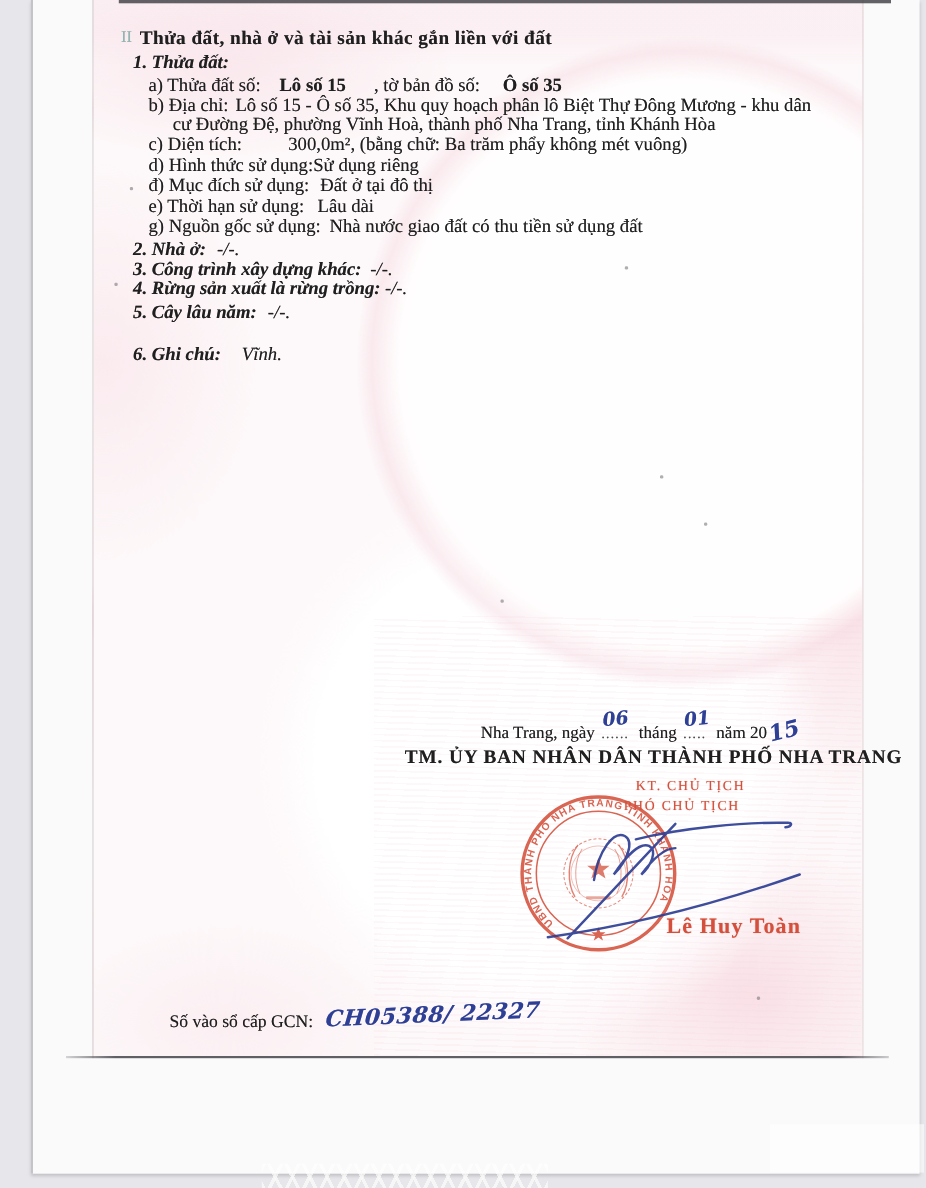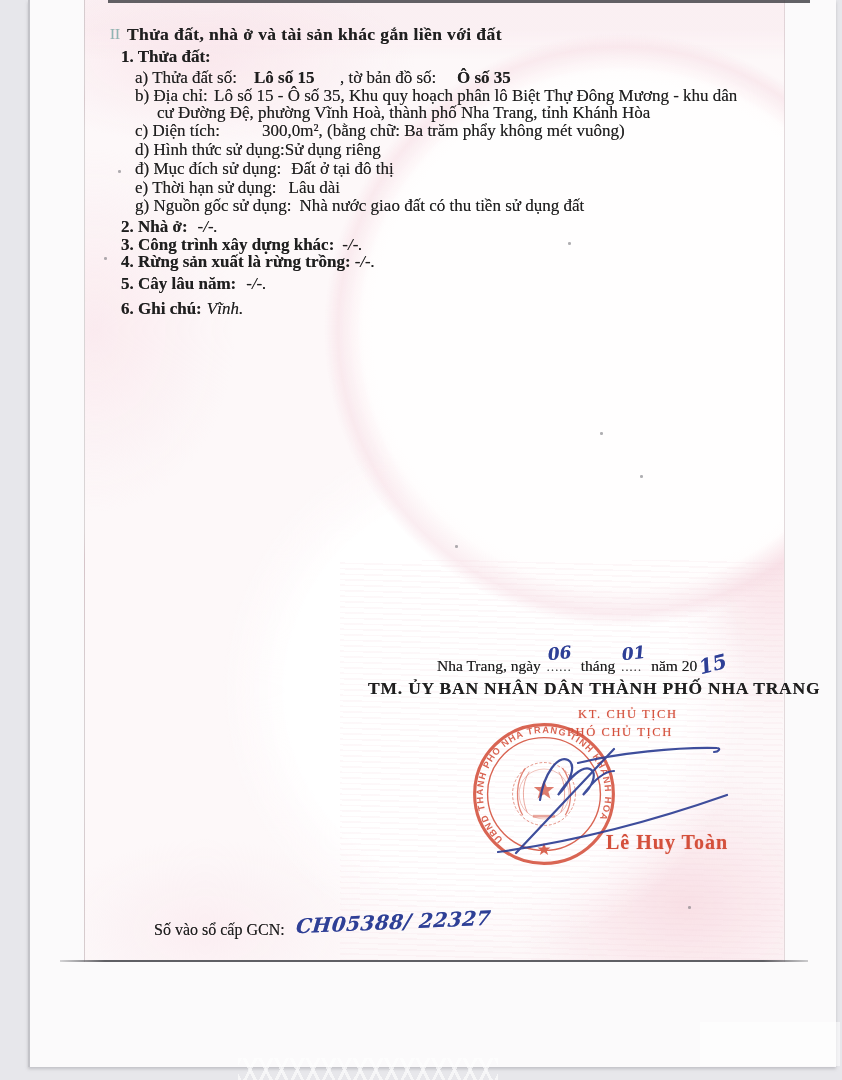--- a/index.html
+++ b/index.html
@@ -32,21 +32,21 @@
             background:repeating-linear-gradient(63deg, rgba(255,255,255,.8) 0 3px, rgba(232,232,236,0) 3px 14px),
                        repeating-linear-gradient(-63deg, rgba(255,255,255,.8) 0 3px, rgba(232,232,236,0) 3px 14px);}
   .ghostrect{position:absolute;left:700px;top:1022px;width:140px;height:44px;background:rgba(255,255,255,.55);}
   .speck{position:absolute;width:2.5px;height:2.5px;border-radius:50%;background:#6d6d72;opacity:.55;}
 
   
   .t{position:absolute;white-space:nowrap;color:#1f1f1f;font-size:17px;line-height:1.15;
      text-shadow:0 0 .5px rgba(30,30,30,.6);}
   .row{display:flex;align-items:baseline;}
   .bold{font-weight:700;}
-  .bi{font-weight:700;}
+  .bi{font-weight:700;font-style:italic;}
   .it{font-style:italic;}
   .marker{opacity:.45;color:#0f766e;font-size:15px;}
   .red{color:#d4503c;text-shadow:0 0 1px rgba(212,80,60,.45);filter:blur(.2px);}
   .smallcaps-red{font-size:12.5px;font-weight:400;letter-spacing:1.6px;}
   .hw{font-family:"DejaVu Serif",serif;font-style:italic;font-weight:700;color:#2e3f96;
       text-shadow:0 0 .6px rgba(46,63,150,.5);}
   .slot{position:relative;display:inline-block;}
   .slot .dots{font-size:12px;letter-spacing:1.2px;color:#4a4a4a;}
   .slot .digit{position:absolute;left:1px;top:-13px;font-size:17px;transform:rotate(-6deg);}
   .lbl{display:inline-block;}
@@ -124,21 +124,21 @@
     <span class="it">-/-.</span>
   </div>
   <div class="t row" style="left:121px;top:252px;gap:4px">
     <span class="bi">4. Rừng sản xuất là rừng trồng:</span>
     <span class="it">-/-.</span>
   </div>
   <div class="t row" style="left:121px;top:274px;gap:10px">
     <span class="bi">5. Cây lâu năm:</span>
     <span class="it">-/-.</span>
   </div>
-  <div class="t row" style="left:121px;top:299px;gap:5px">
+  <div class="t row" style="left:121px;top:312px;gap:19px">
     <span class="bi">6. Ghi chú:</span>
     <span class="it">Vĩnh.</span>
   </div>
 
   <div class="t row" style="left:437px;top:653px;font-size:15.5px;gap:6px">
     <span>Nha Trang, ngày</span>
     <span class="slot" style="width:28px"><span class="dots">......</span><span class="digit hw">06</span></span>
     <span>tháng</span>
     <span class="slot" style="width:24px"><span class="dots">.....</span><span class="digit hw">01</span></span>
     <span>năm 20</span>

